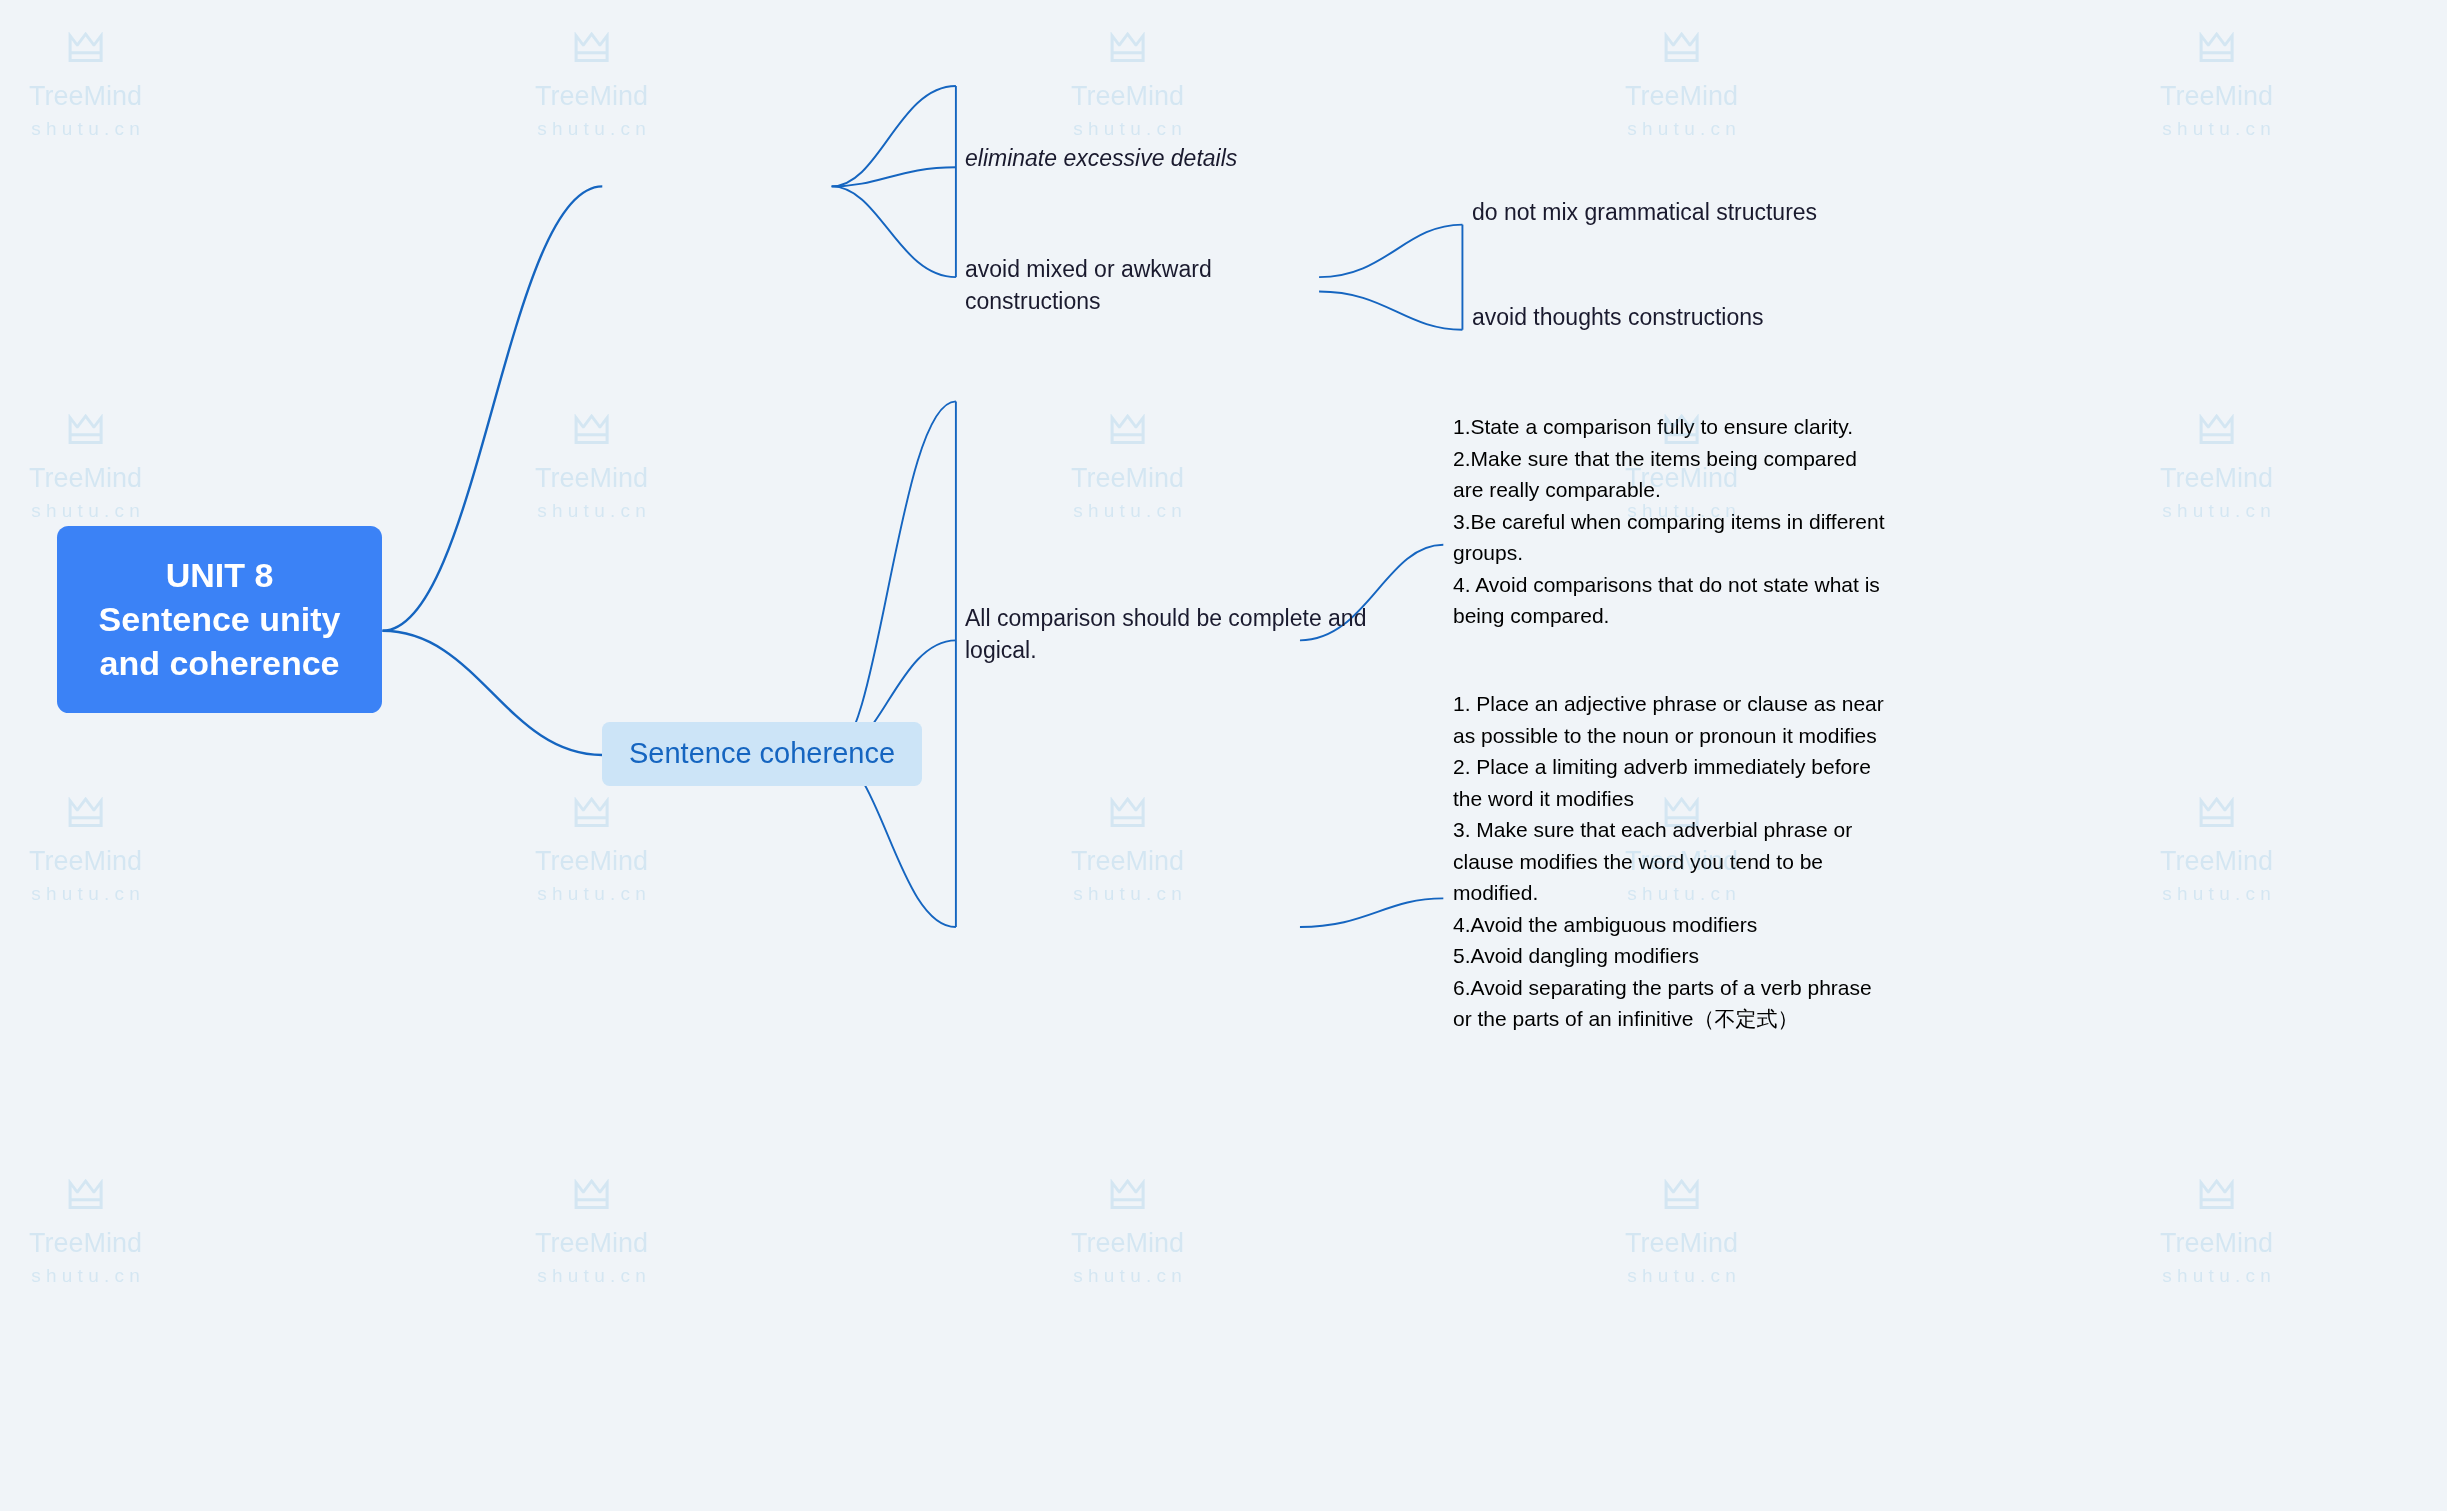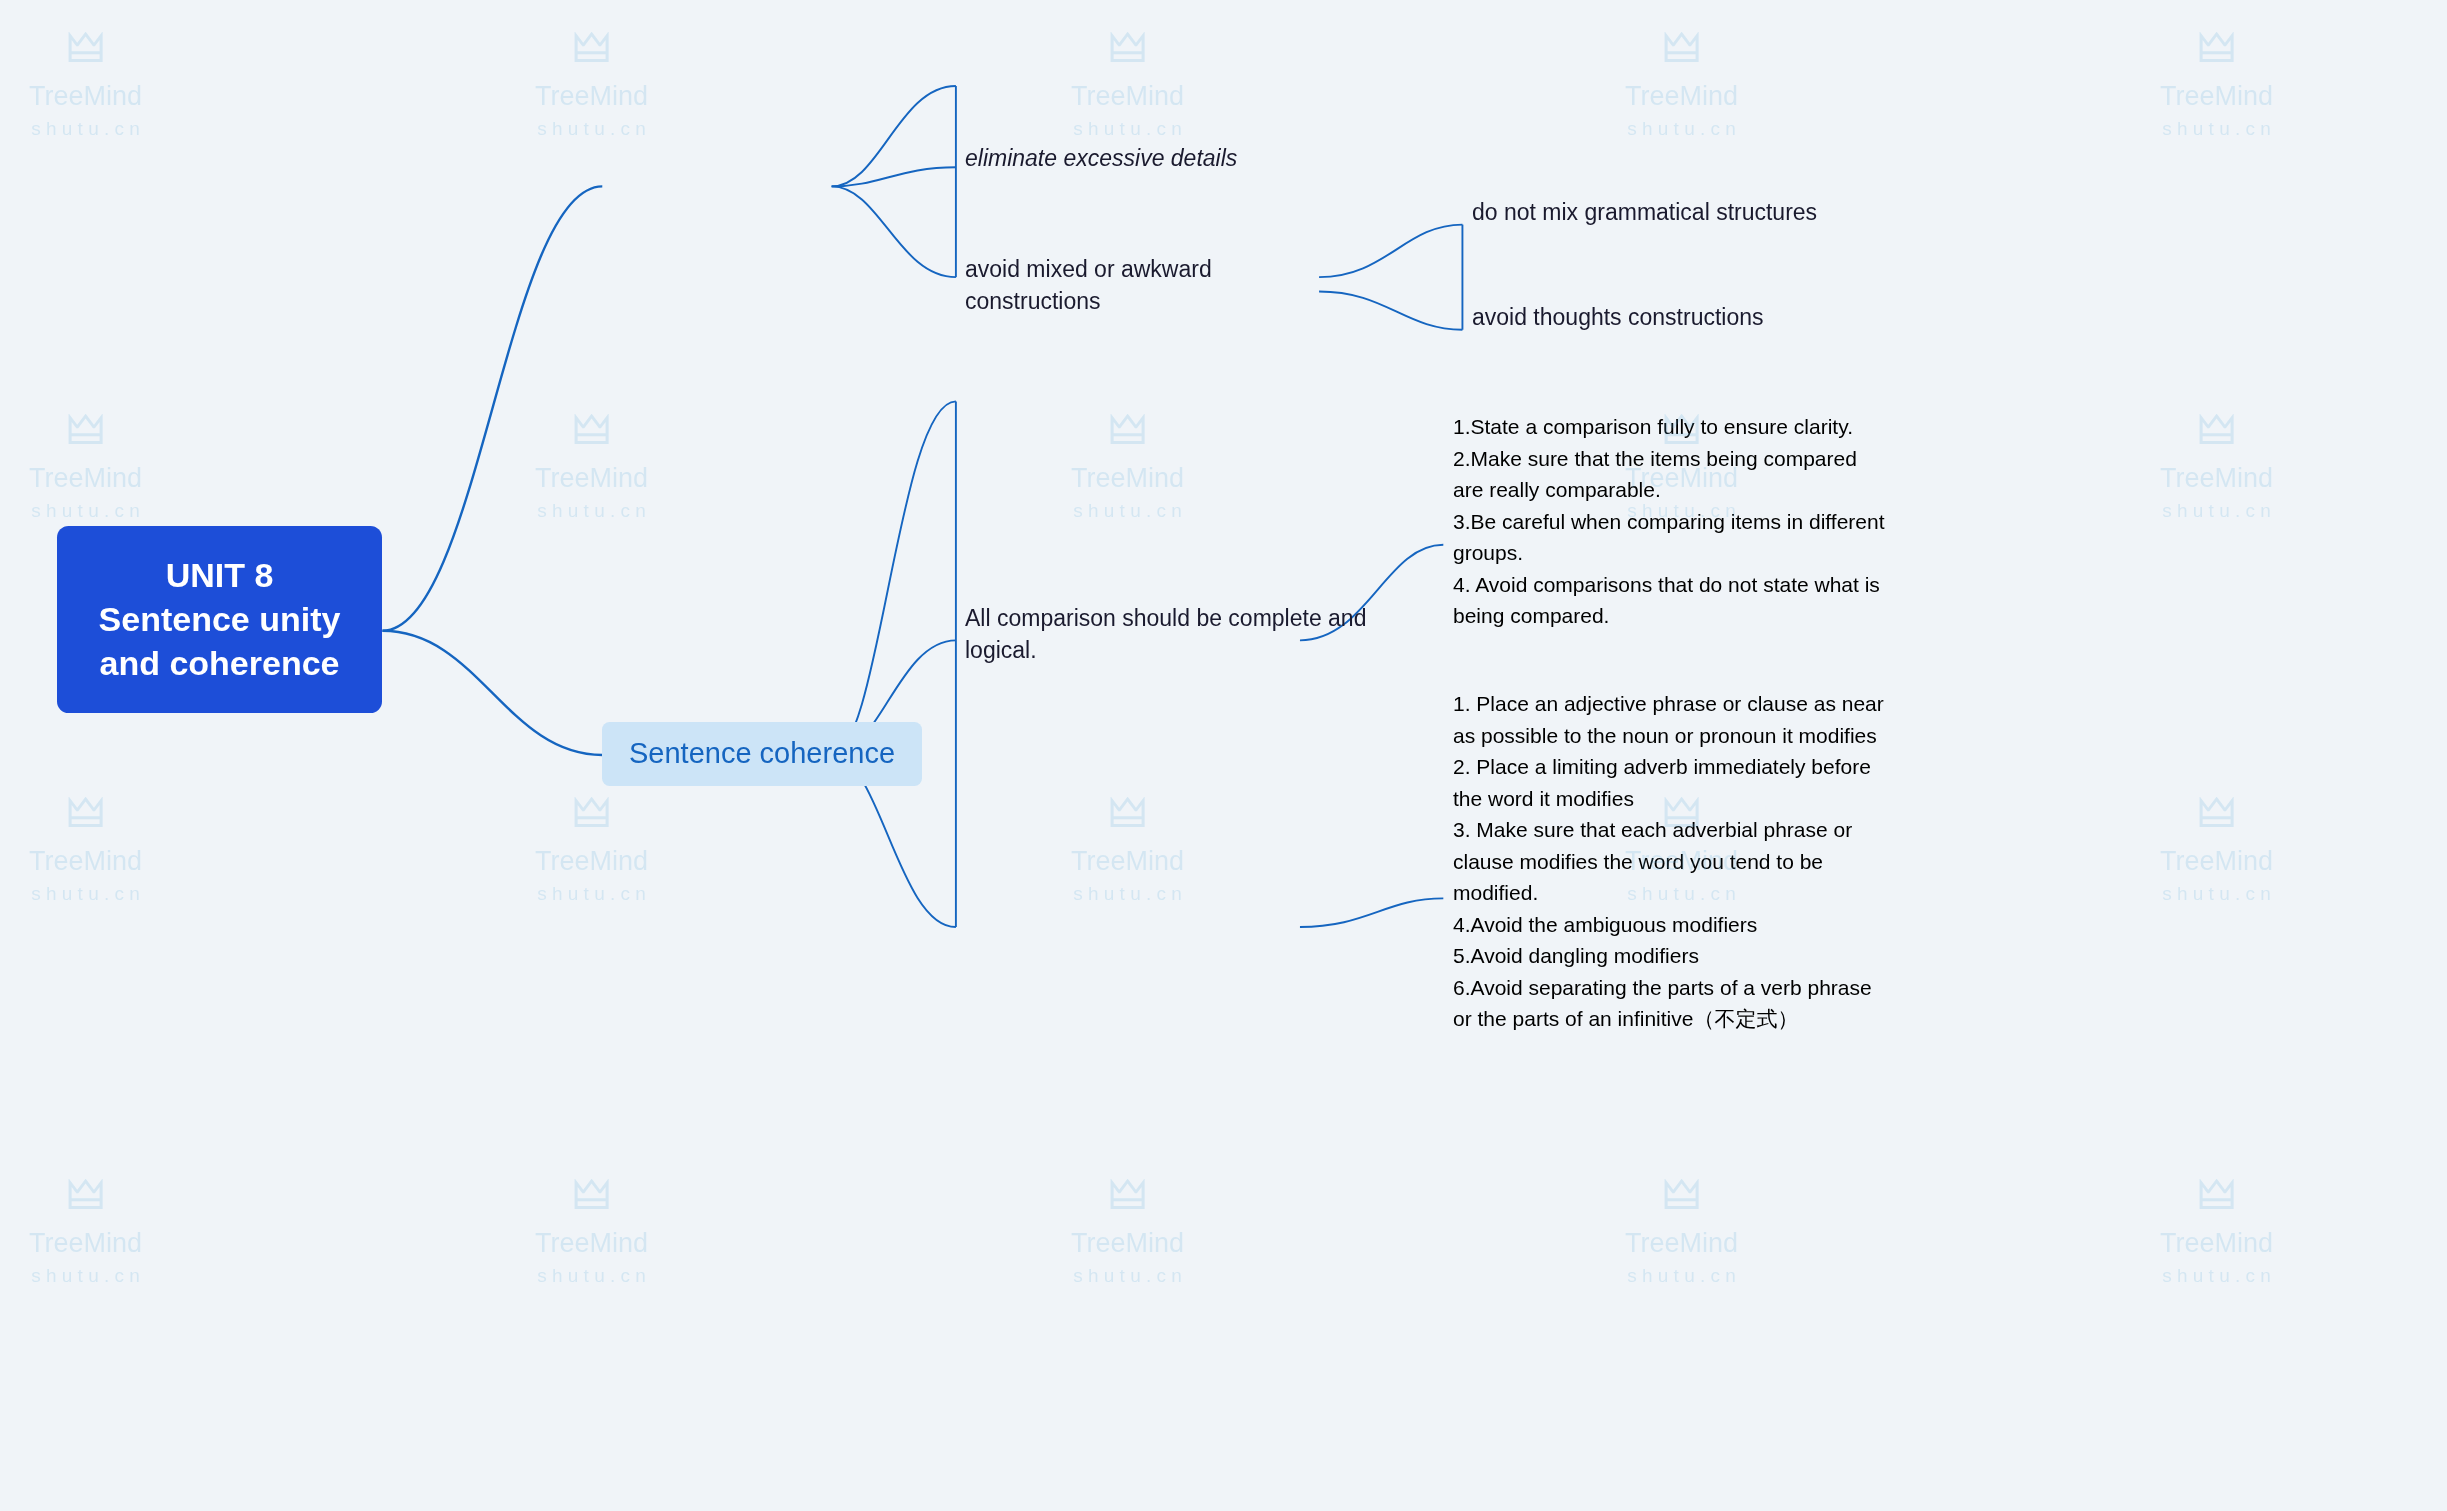--- a/index.html
+++ b/index.html
@@ -60,21 +60,21 @@
       width: 2447px;
       height: 1511px;
     }
 
     
     .root-node {
       position: absolute;
       left: 57px;
       top: 526px;
       width: 325px;
-      background: #1d4ed8;
+      background: #3b82f6;
       border-radius: 11.5px;
       padding: 27px 29px;
       color: white;
       font-size: 34px;
       font-weight: 600;
       line-height: 1.3;
       text-align: center;
       z-index: 5;
     }
 

